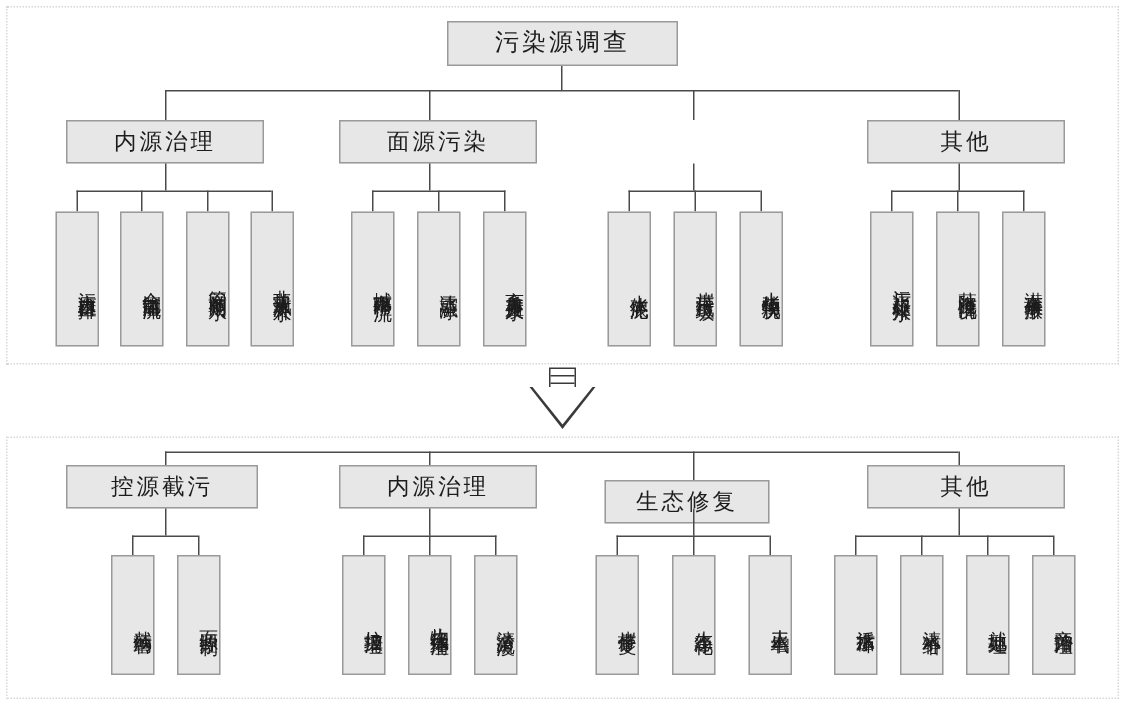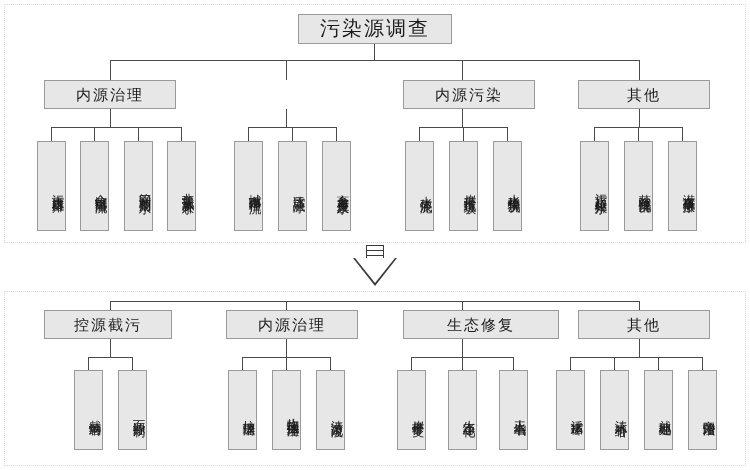--- a/index.html
+++ b/index.html
@@ -40,21 +40,21 @@
     border: 1px solid #9a9a9a;
     color: #1c1c1c;
     display: flex;
     align-items: center;
     justify-content: center;
     text-align: center;
     line-height: 1.18;
     letter-spacing: 0.5px;
   }
   .node.root {
-    font-size: 20px;
+    font-size: 16px;
     letter-spacing: 2px;
   }
   .node.cat {
     font-size: 15px;
     letter-spacing: 2px;
   }
   
   .node.leaf {
     font-size: 12.5px;
     writing-mode: vertical-rl;
@@ -133,21 +133,21 @@
   <div class="ln v" style="left:374px; top:44px; height:16px;"></div>
 
   <div class="ln h" style="left:110px; top:60px; width:529px;"></div>
 
   <div class="ln v" style="left:110px; top:60px; height:20px;"></div>
   <div class="ln v" style="left:286px; top:60px; height:20px;"></div>
   <div class="ln v" style="left:462px; top:60px; height:20px;"></div>
   <div class="ln v" style="left:639px; top:60px; height:20px;"></div>
 
   <div class="node cat" style="left:44px; top:80px; width:132px; height:29px;">内源治理</div>
-  <div class="node cat" style="left:403px; top:80px; width:132px; height:29px;">内源污染</div>
+  <div class="node cat" style="left:226px; top:80px; width:132px; height:29px;">面源污染</div>
   <div class="node cat" style="left:578px; top:80px; width:132px; height:29px;">其他</div>
 
   <div class="ln v" style="left:110px; top:109px; height:18px;"></div>
   <div class="ln h" style="left:51px; top:127px; width:130px;"></div>
   <div class="ln v" style="left:51px;  top:127px; height:14px;"></div>
   <div class="ln v" style="left:94px;  top:127px; height:14px;"></div>
   <div class="ln v" style="left:138px; top:127px; height:14px;"></div>
   <div class="ln v" style="left:181px; top:127px; height:14px;"></div>
 
   <div class="node leaf" style="left:37px;  top:141px; width:29px; height:90px;">污废水直排口</div>
@@ -197,21 +197,21 @@
   <div class="panel" id="panel-bottom"></div>
 
   <div class="ln h" style="left:110px; top:301px; width:529px;"></div>
   <div class="ln v" style="left:110px; top:301px; height:19px;"></div>
   <div class="ln v" style="left:286px; top:301px; height:19px;"></div>
   <div class="ln v" style="left:462px; top:301px; height:19px;"></div>
   <div class="ln v" style="left:639px; top:301px; height:19px;"></div>
 
   <div class="node cat" style="left:44px; top:310px; width:128px; height:29px;">控源截污</div>
   <div class="node cat" style="left:226px; top:310px; width:132px; height:29px;">内源治理</div>
-  <div class="node cat" style="left:403px; top:310px; width:156px; height:29px;">生态修复</div>
+  <div class="node cat" style="left:403px; top:320px; width:110px; height:29px;">生态修复</div>
   <div class="node cat" style="left:578px; top:310px; width:132px; height:29px;">其他</div>
 
   <div class="ln v" style="left:110px; top:339px; height:18px;"></div>
   <div class="ln h" style="left:88px; top:357px; width:44px;"></div>
   <div class="ln v" style="left:88px;  top:357px; height:13px;"></div>
   <div class="ln v" style="left:132px; top:357px; height:13px;"></div>
 
   <div class="node leaf" style="left:74px;  top:370px; width:29px; height:80px;">截污纳管</div>
   <div class="node leaf" style="left:118px; top:370px; width:29px; height:80px;">面源控制</div>
 

